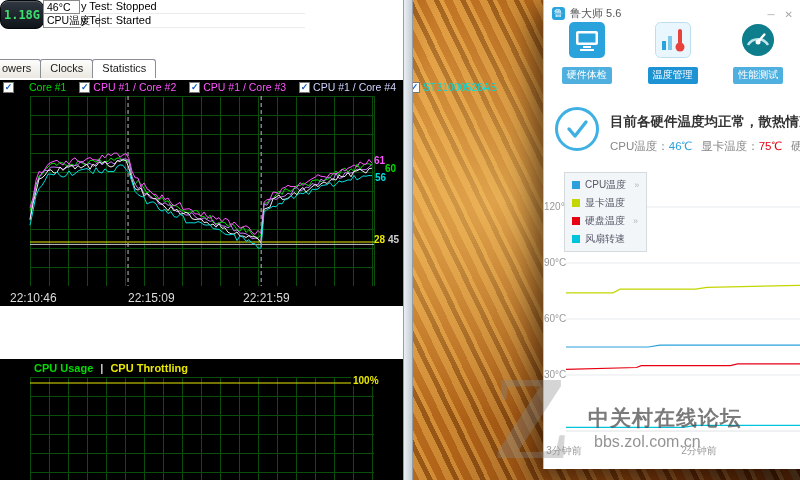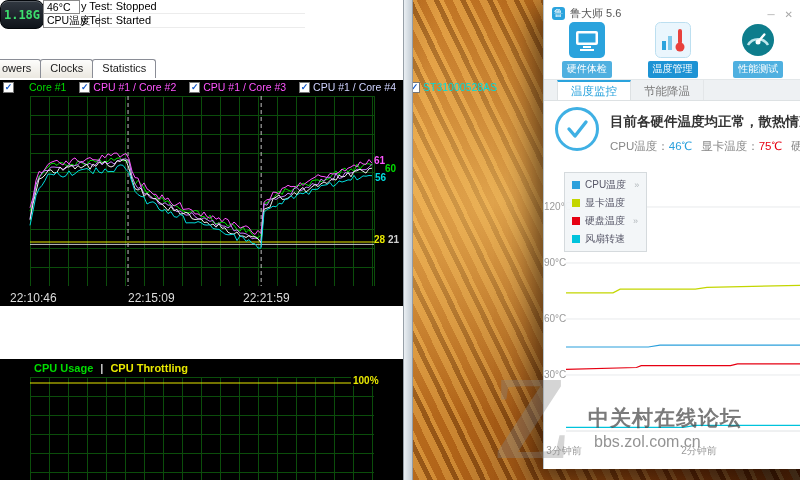--- a/index.html
+++ b/index.html
@@ -54,21 +54,21 @@
 
   
   .lu-window{position:absolute;left:543px;top:0;width:257px;height:469px;background:#fff;
     box-shadow:-10px 10px 26px rgba(20,8,0,.55);border-left:1px solid #b8c4cc;}
   .lu-header{position:absolute;left:0;top:0;right:0;height:22px;display:flex;align-items:center;padding:4px 8px 0 8px;box-sizing:border-box;}
   .lu-logo{width:13px;height:13px;border-radius:3px;background:#2aa3dd;color:#fff;font-size:9px;line-height:13px;text-align:center;margin-right:5px;}
   .lu-title{font-size:11px;color:#555;flex:1;}
   .lu-winbtn{font-size:10px;color:#a8a8a8;margin-left:10px;cursor:default;}
 
   .lu-nav{position:absolute;left:0;top:22px;right:0;height:57px;display:flex;}
-  .lu-nav-item{flex:1;display:flex;flex-direction:column;align-items:center;gap:3px;}
+  .lu-nav-item{flex:1;display:flex;flex-direction:column;align-items:center;gap:9px;}
   .lu-nav-icon{width:36px;height:36px;}
   .lu-nav-label{font-size:10px;color:#fff;background:#4fb0e0;padding:1px 5px 2px;border-radius:2px;white-space:nowrap;}
   .lu-nav-item.active .lu-nav-label{background:#1d93d4;}
 
   .lu-tabs{position:absolute;left:0;top:79px;right:0;height:22px;background:#eef1f3;border-top:1px solid #e3e7e9;border-bottom:1px solid #dde1e3;display:flex;padding-left:13px;box-sizing:border-box;}
   .lu-tab{font-size:11.5px;color:#7a7a7a;padding:4px 13px 0;border-right:1px solid #e3e6e8;}
   .lu-tab.active{background:#fff;color:#2aa3dd;border:1px solid #dde1e3;border-bottom:none;border-top:2px solid #2aa3dd;padding-top:2px;}
 
   .lu-circle{position:absolute;left:11px;top:107px;width:44px;height:44px;border:3px solid #3fb0e4;border-radius:50%;
     display:flex;align-items:center;justify-content:center;box-sizing:border-box;}
@@ -146,21 +146,21 @@
         <span class="leg">
           <span class="cb">✓</span>
           <span class="leg-label" style="color: rgb(0, 220, 220);">ST31000528AS</span>
         </span>
       </div>
     <div id="g1labels">
         <span class="g1-vlabel" style="left: 374px; top: 75px; color: rgb(255, 85, 255);">61</span>
         <span class="g1-vlabel" style="left: 385px; top: 83px; color: rgb(0, 220, 0);">60</span>
         <span class="g1-vlabel" style="left: 375px; top: 92px; color: rgb(0, 220, 220);">56</span>
         <span class="g1-vlabel" style="left: 374px; top: 154px; color: rgb(232, 232, 0);">28</span>
-        <span class="g1-vlabel" style="left: 388px; top: 154px; color: rgb(208, 208, 208);">21</span>
+        <span class="g1-vlabel" style="left: 388px; top: 154px; color: rgb(208, 208, 208);">45</span>
       </div>
     <div id="g1times">
         <span class="g1-time" style="left: 10px;">22:10:46</span>
         <span class="g1-time" style="left: 128px;">22:15:09</span>
         <span class="g1-time" style="left: 243px;">22:21:59</span>
       </div>
   </div>
 
   <div class="graph2">
     <div class="g2-plot"></div>
@@ -206,24 +206,20 @@
       </div>
       <div class="lu-nav-item">
         <div class="lu-nav-icon"><svg width="36" height="36">
             <circle cx="18" cy="18" r="16" fill="#0e7d8c"></circle>
             <path d="M8 23 A11.5 11.5 0 0 1 28 23" fill="none" stroke="#bfe6ec" stroke-width="2.5"></path>
             <rect x="16.8" y="9" width="2.4" height="11" rx="1.2" fill="#fff" transform="rotate(40 18 20)"></rect>
             <circle cx="18" cy="20" r="2.5" fill="#fff"></circle>
           </svg></div>
         <div class="lu-nav-label">性能测试</div>
       </div>
-    </div>
-  <div class="lu-tabs" id="lutabs">
-      <div class="lu-tab active">温度监控</div>
-      <div class="lu-tab">节能降温</div>
     </div>
 
   <div class="lu-circle">
     <svg width="30" height="30" viewBox="0 0 30 30">
         <path d="M7 15 l6 7 l11 -14" fill="none" stroke="#3fb0e4" stroke-width="3.4" stroke-linecap="round" stroke-linejoin="round"></path>
       </svg>
   </div>
   <div class="lu-head">目前各硬件温度均正常，散热情况</div>
   <div class="lu-detail" id="ludetail"><span class="det-label">CPU温度：</span><span class="det-value" style="color: rgb(43, 160, 220);">46℃</span><span class="det-label">显卡温度：</span><span class="det-value" style="color: rgb(230, 0, 18);">75℃</span><span class="det-label">硬盘</span></div>
 

